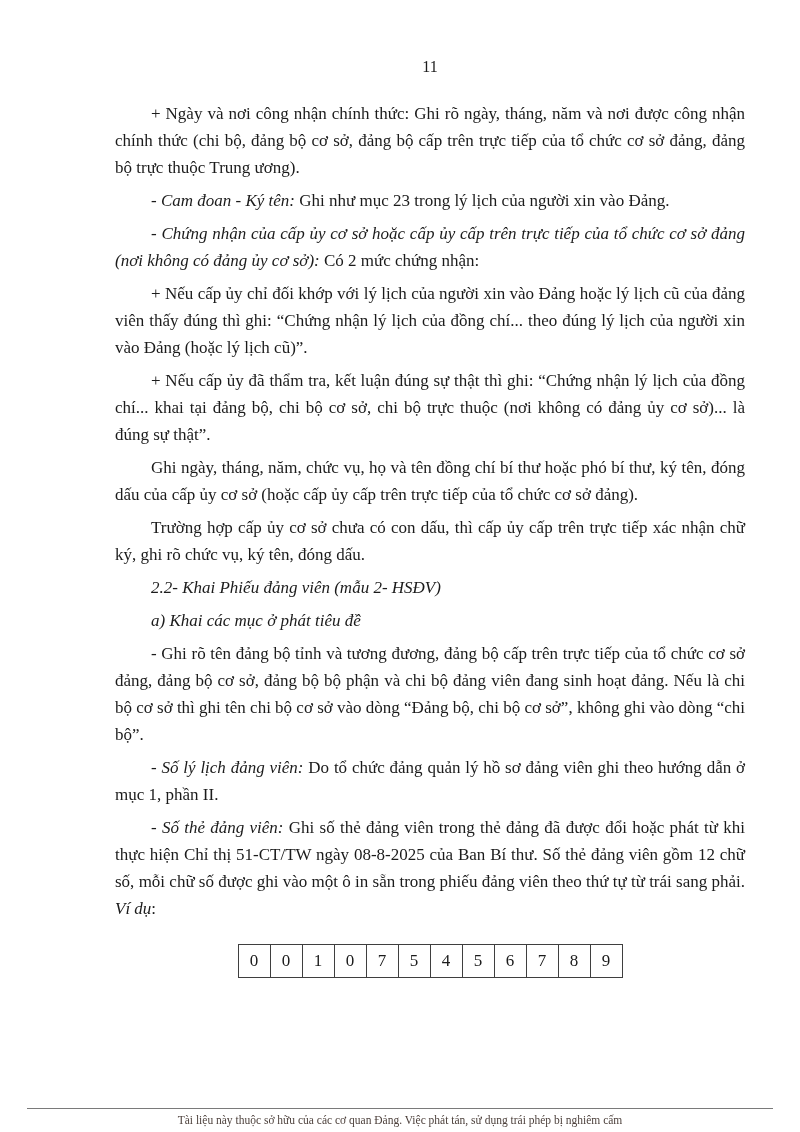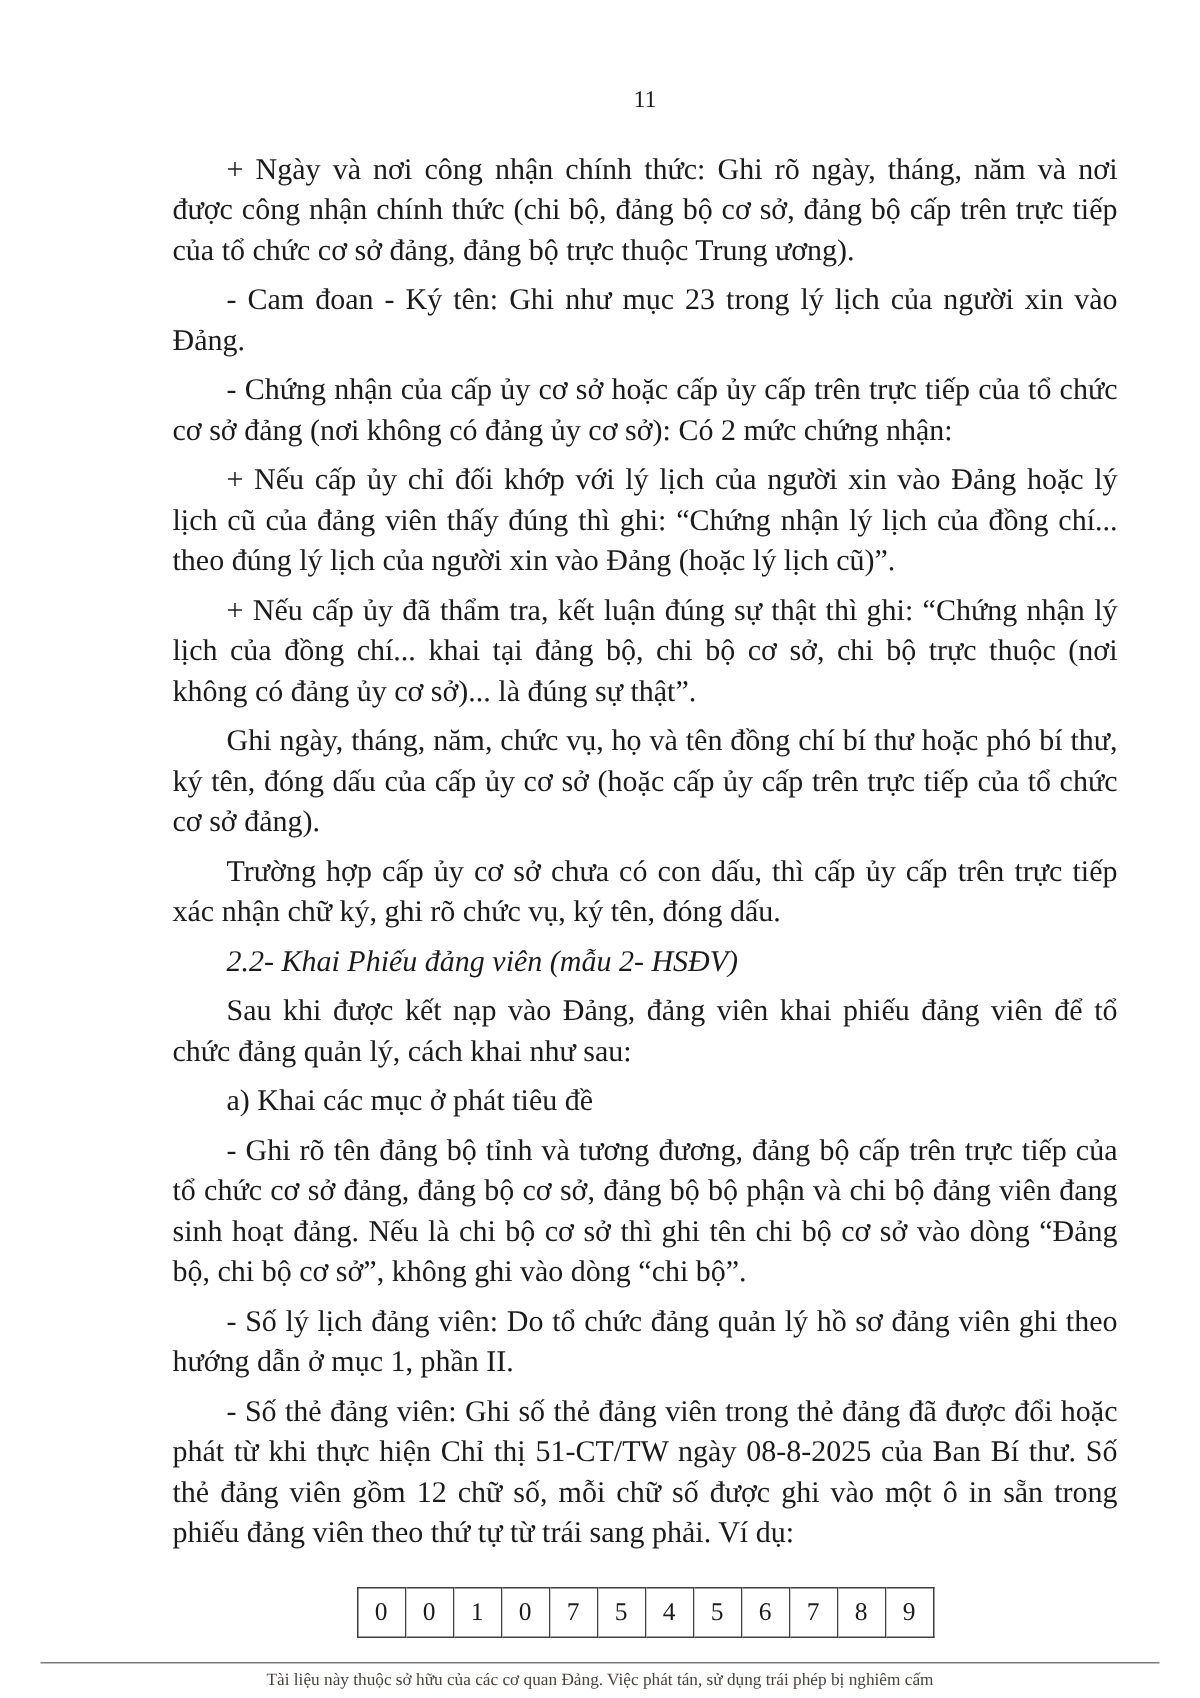--- a/index.html
+++ b/index.html
@@ -22,30 +22,30 @@
     margin-top: 16px;
   }
   .page-number {
     text-align: center;
     font-size: 16px;
     margin-bottom: 24px;
     color: #1b1b1b;
   }
   .content p {
     margin: 0 0 6px 0;
-    font-size: 20px;
+    font-size: 17px;
     line-height: 27px;
     text-align: justify;
     text-indent: 36px;
   }
   .content p.heading {
     text-align: left;
   }
   span.n { font-style: normal; }
-  span.i { }
+  span.i { font-style: italic; }
   span.bi { font-style: italic; font-weight: normal; }
   .digit-table-wrap {
     margin-top: 22px;
     display: flex;
     justify-content: center;
   }
   .digit-row { display: flex; }
   .digit-cell {
     width: 31px; height: 32px;
     border: 1px solid #3f3f3f;
@@ -81,21 +81,20 @@
     <div class="page-number">11</div>
     <div id="paragraphs">
         <p><span class="n">+ Ngày và nơi công nhận chính thức: Ghi rõ ngày, tháng, năm và nơi được công nhận chính thức (chi bộ, đảng bộ cơ sở, đảng bộ cấp trên trực tiếp của tổ chức cơ sở đảng, đảng bộ trực thuộc Trung ương).</span></p>
         <p><span class="n">- </span><span class="i">Cam đoan - Ký tên:</span><span class="n"> Ghi như mục 23 trong lý lịch của người xin vào Đảng.</span></p>
         <p><span class="n">- </span><span class="i">Chứng nhận của cấp ủy cơ sở hoặc cấp ủy cấp trên trực tiếp của tổ chức cơ sở đảng (nơi không có đảng ủy cơ sở):</span><span class="n"> Có 2 mức chứng nhận:</span></p>
         <p><span class="n">+ Nếu cấp ủy chỉ đối khớp với lý lịch của người xin vào Đảng hoặc lý lịch cũ của đảng viên thấy đúng thì ghi: “Chứng nhận lý lịch của đồng chí... theo đúng lý lịch của người xin vào Đảng (hoặc lý lịch cũ)”.</span></p>
         <p><span class="n">+ Nếu cấp ủy đã thẩm tra, kết luận đúng sự thật thì ghi: “Chứng nhận lý lịch của đồng chí... khai tại đảng bộ, chi bộ cơ sở, chi bộ trực thuộc (nơi không có đảng ủy cơ sở)... là đúng sự thật”.</span></p>
         <p><span class="n">Ghi ngày, tháng, năm, chức vụ, họ và tên đồng chí bí thư hoặc phó bí thư, ký tên, đóng dấu của cấp ủy cơ sở (hoặc cấp ủy cấp trên trực tiếp của tổ chức cơ sở đảng).</span></p>
         <p><span class="n">Trường hợp cấp ủy cơ sở chưa có con dấu, thì cấp ủy cấp trên trực tiếp xác nhận chữ ký, ghi rõ chức vụ, ký tên, đóng dấu.</span></p>
         <p class="heading"><span class="bi">2.2- Khai Phiếu đảng viên (mẫu 2- HSĐV)</span></p>
-        <p><span class="n">Sau khi được kết nạp vào Đảng, đảng viên khai phiếu đảng viên để tổ chức đảng quản lý, cách khai như sau:</span></p>
         <p><span class="i">a) Khai các mục ở phát tiêu đề</span></p>
         <p><span class="n">- Ghi rõ tên đảng bộ tỉnh và tương đương, đảng bộ cấp trên trực tiếp của tổ chức cơ sở đảng, đảng bộ cơ sở, đảng bộ bộ phận và chi bộ đảng viên đang sinh hoạt đảng. Nếu là chi bộ cơ sở thì ghi tên chi bộ cơ sở vào dòng “Đảng bộ, chi bộ cơ sở”, không ghi vào dòng “chi bộ”.</span></p>
         <p><span class="n">- </span><span class="i">Số lý lịch đảng viên:</span><span class="n"> Do tổ chức đảng quản lý hồ sơ đảng viên ghi theo hướng dẫn ở mục 1, phần II.</span></p>
         <p><span class="n">- </span><span class="i">Số thẻ đảng viên:</span><span class="n"> Ghi số thẻ đảng viên trong thẻ đảng đã được đổi hoặc phát từ khi thực hiện Chỉ thị 51-CT/TW ngày 08-8-2025 của Ban Bí thư. Số thẻ đảng viên gồm 12 chữ số, mỗi chữ số được ghi vào một ô in sẵn trong phiếu đảng viên theo thứ tự từ trái sang phải. </span><span class="i">Ví dụ</span><span class="n">:</span></p>
       </div>
     <div class="digit-table-wrap">
       <div class="digit-row" id="digit-row">
           <div class="digit-cell">0</div>
           <div class="digit-cell">0</div>
           <div class="digit-cell">1</div>

